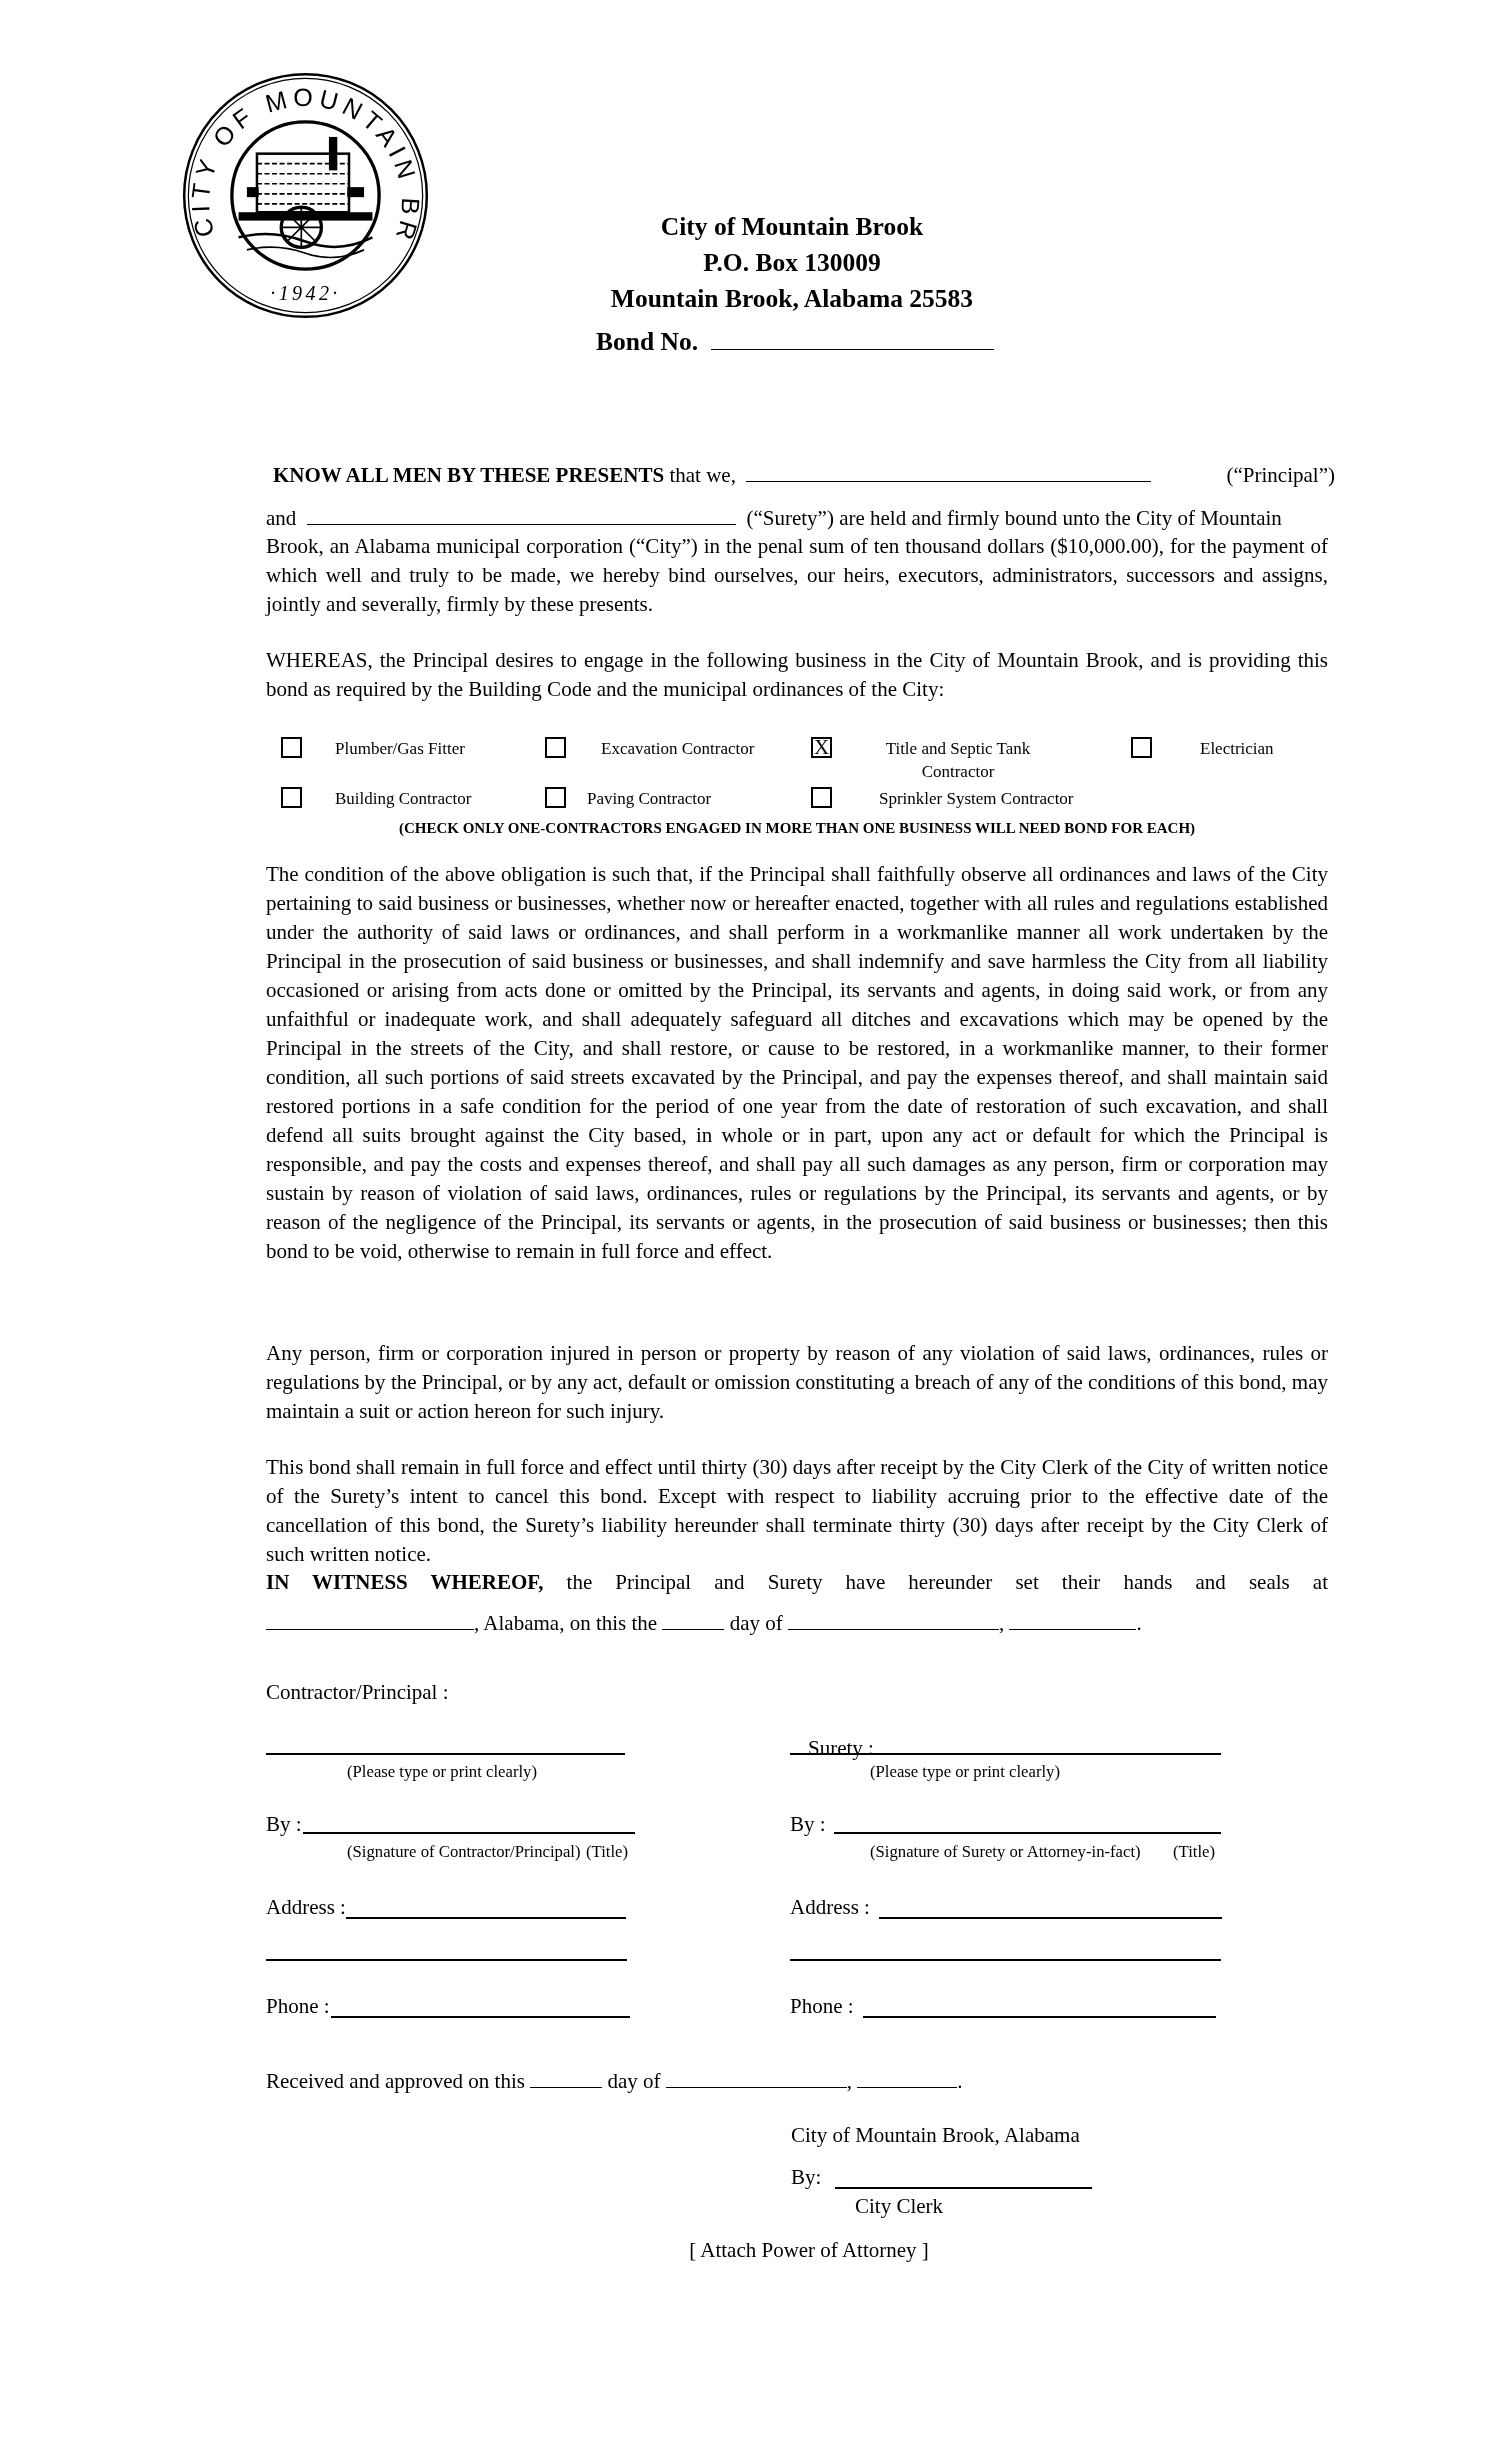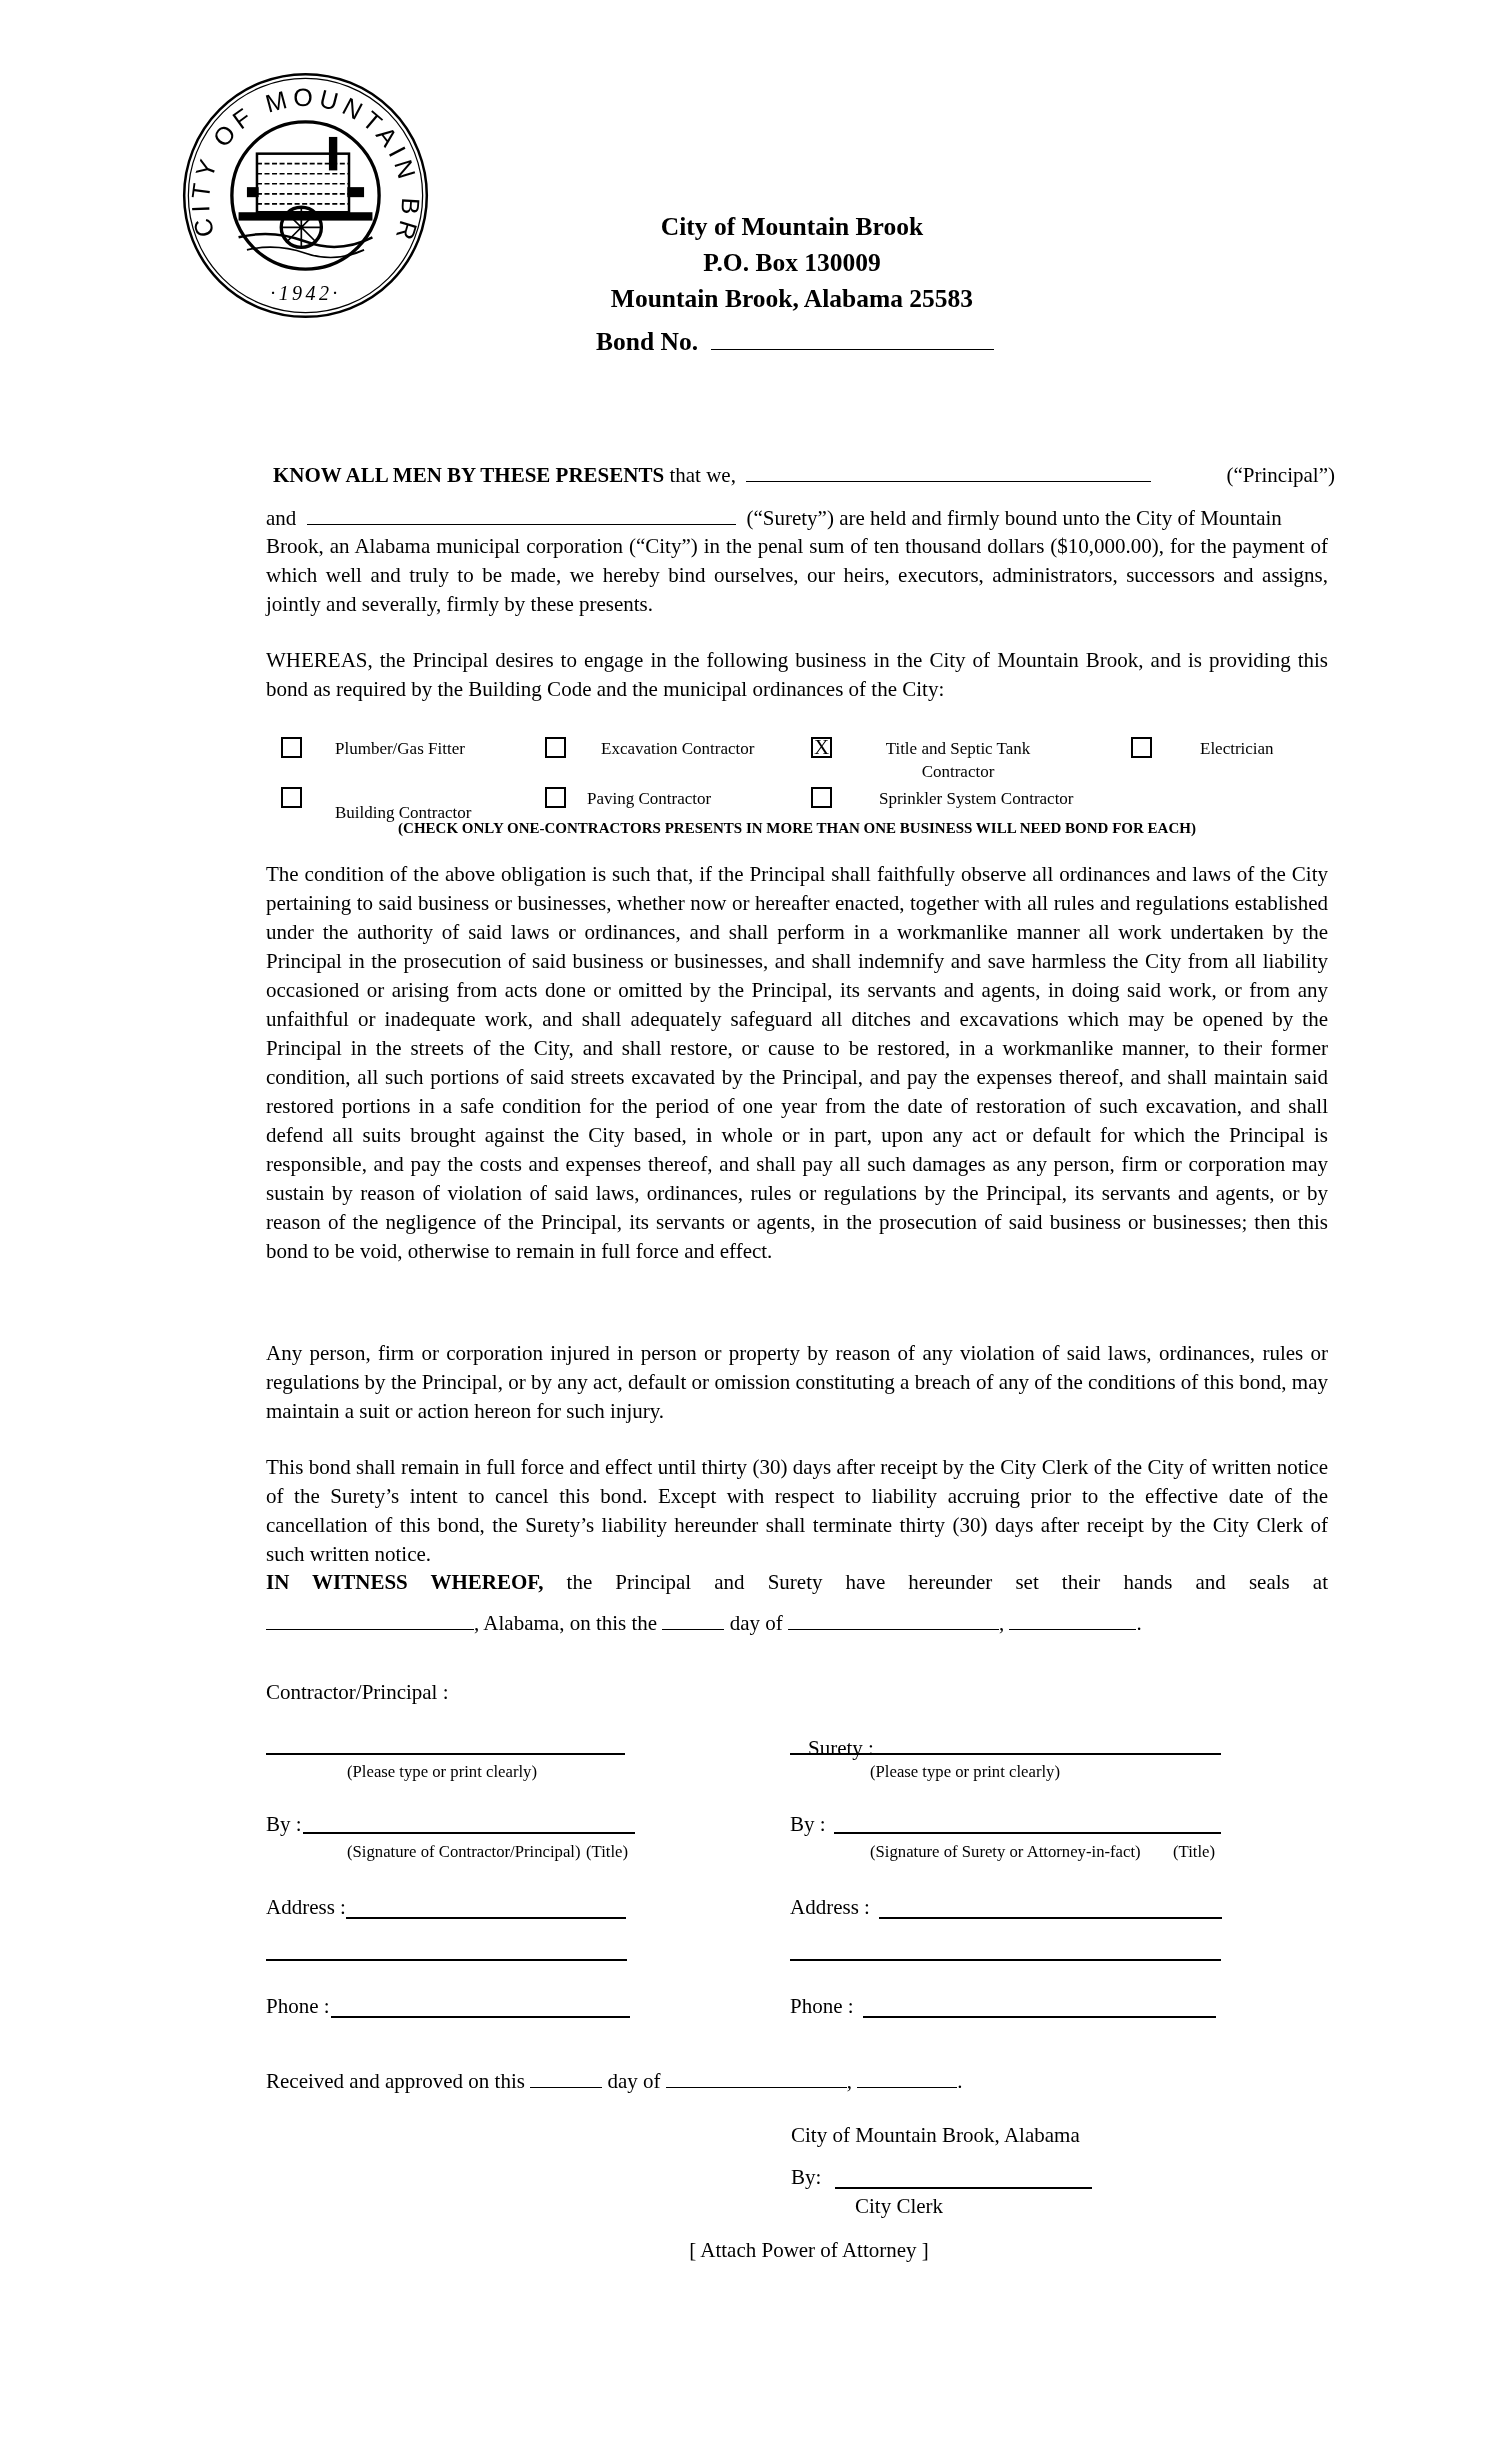--- a/index.html
+++ b/index.html
@@ -86,29 +86,29 @@
   <div class="abs cb" style="left:811px;top:737px;">X</div>
   <div class="abs cblabel" style="left:879px;top:737px;width:158px;text-align:center;">
     <div>Title and Septic Tank</div>
     <div>Contractor</div>
   </div>
 
   <div class="abs cb" style="left:1131px;top:737px;"></div>
   <div class="abs cblabel" style="left:1200px;top:737px;">Electrician</div>
 
   <div class="abs cb" style="left:281px;top:787px;"></div>
-  <div class="abs cblabel" style="left:335px;top:787px;margin-top:14px;">Building Contractor</div>
+  <div class="abs cblabel" style="left:335px;top:787px;">Building Contractor</div>
 
   <div class="abs cb" style="left:545px;top:787px;"></div>
   <div class="abs cblabel" style="left:587px;top:787px;font-family:Liberation Serif, serif;">Paving Contractor</div>
 
   <div class="abs cb" style="left:811px;top:787px;"></div>
   <div class="abs cblabel" style="left:879px;top:787px;">Sprinkler System Contractor</div>
 </div>
-<div class="abs note">(CHECK ONLY ONE-CONTRACTORS PRESENTS IN MORE THAN ONE BUSINESS WILL NEED BOND FOR EACH)</div>
+<div class="abs note">(CHECK ONLY ONE-CONTRACTORS ENGAGED IN MORE THAN ONE BUSINESS WILL NEED BOND FOR EACH)</div>
 
 <div class="abs txt para" style="top:860px;">The condition of the above obligation is such that, if the Principal shall faithfully observe all ordinances and laws of the City pertaining to said business or businesses, whether now or hereafter enacted, together with all rules and regulations established under the authority of said laws or ordinances, and shall perform in a workmanlike manner all work undertaken by the Principal in the prosecution of said business or businesses, and shall indemnify and save harmless the City from all liability occasioned or arising from acts done or omitted by the Principal, its servants and agents, in doing said work, or from any unfaithful or inadequate work, and shall adequately safeguard all ditches and excavations which may be opened by the Principal in the streets of the City, and shall restore, or cause to be restored, in a workmanlike manner, to their former condition, all such portions of said streets excavated by the Principal, and pay the expenses thereof, and shall maintain said restored portions in a safe condition for the period of one year from the date of restoration of such excavation, and shall defend all suits brought against the City based, in whole or in part, upon any act or default for which the Principal is responsible, and pay the costs and expenses thereof, and shall pay all such damages as any person, firm or corporation may sustain by reason of violation of said laws, ordinances, rules or regulations by the Principal, its servants and agents, or by reason of the negligence of the Principal, its servants or agents, in the prosecution of said business or businesses; then this bond to be void, otherwise to remain in full force and effect.</div>
 
 <div class="abs txt para" style="top:1339px;">Any person, firm or corporation injured in person or property by reason of any violation of said laws, ordinances, rules or regulations by the Principal, or by any act, default or omission constituting a breach of any of the conditions of this bond, may maintain a suit or action hereon for such injury.</div>
 
 <div class="abs txt para" style="top:1453px;">This bond shall remain in full force and effect until thirty (30) days after receipt by the City Clerk of the City of written notice of the Surety’s intent to cancel this bond. Except with respect to liability accruing prior to the effective date of the cancellation of this bond, the Surety’s liability hereunder shall terminate thirty (30) days after receipt by the City Clerk of such written notice.</div>
 
 <div class="abs txt para" style="top:1568px;text-align-last:justify;">
   <span class="bold">IN WITNESS WHEREOF,</span><span> the Principal and Surety have hereunder set their hands and seals at</span>
 </div>

